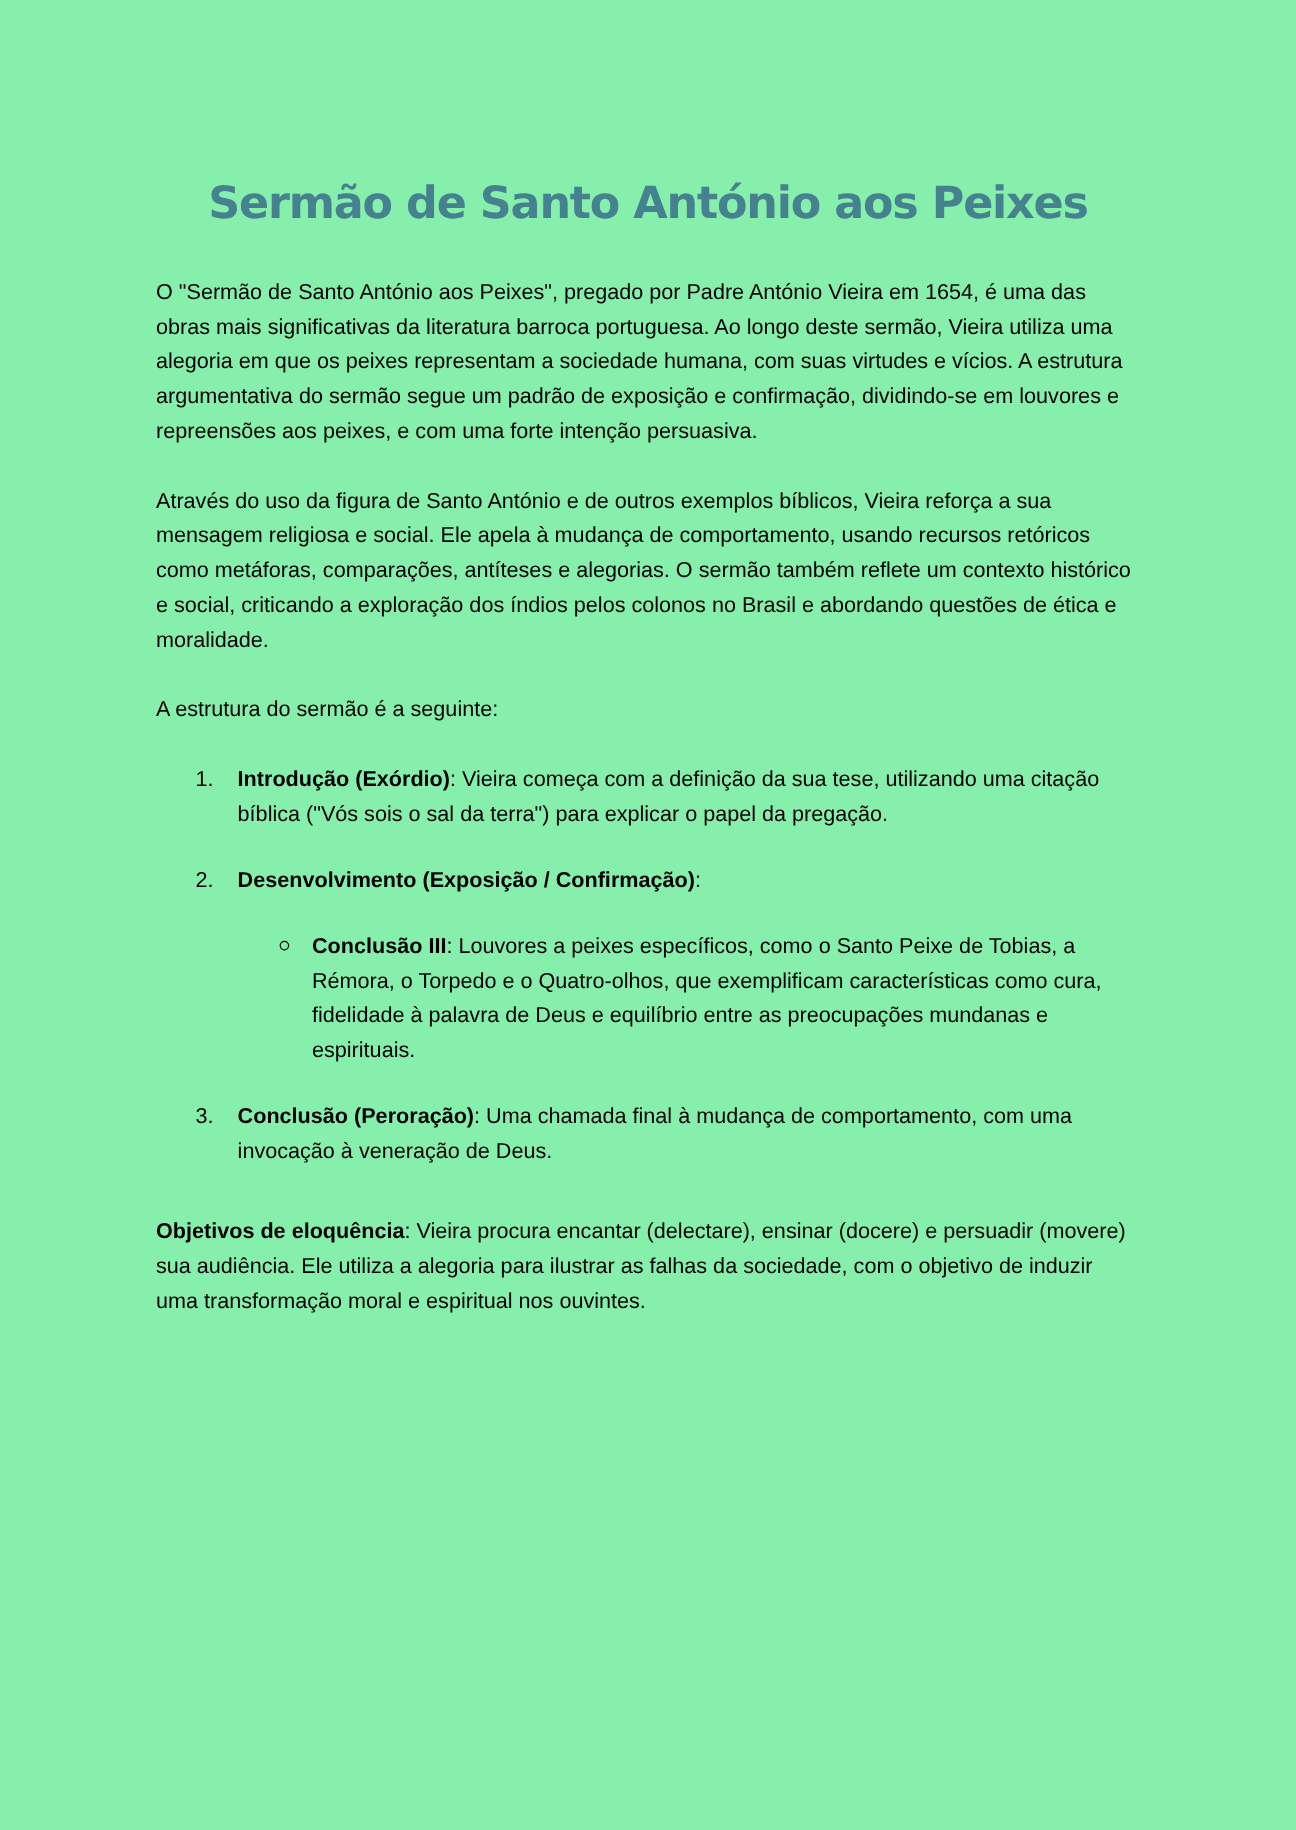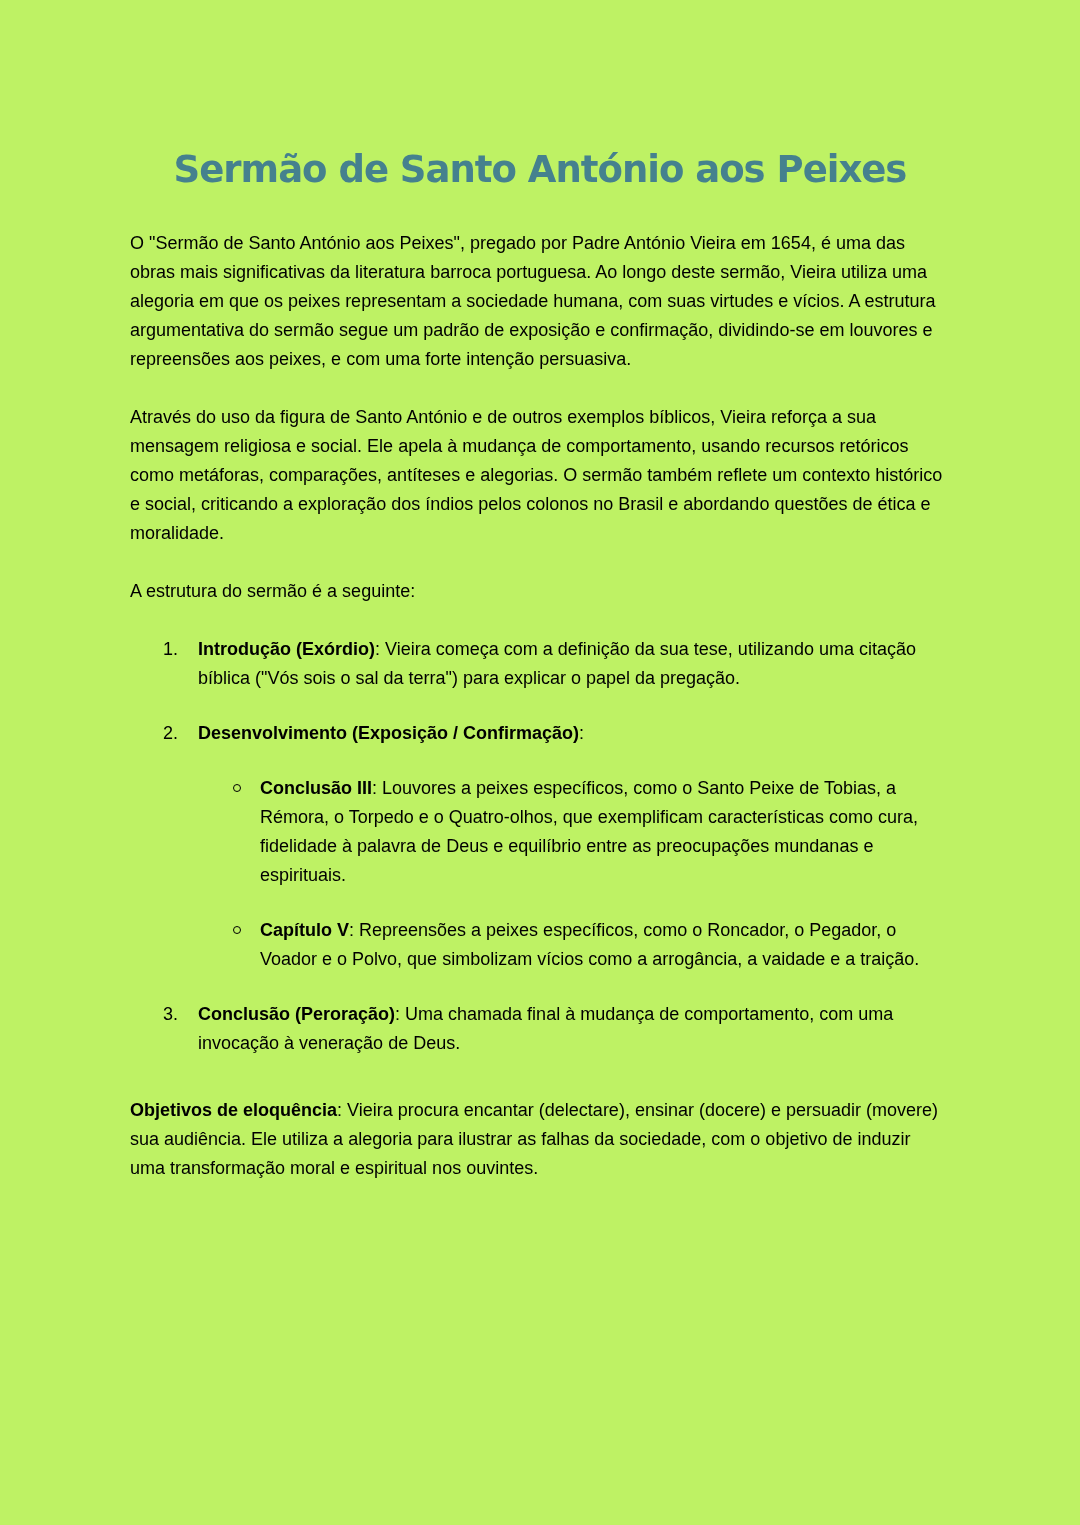--- a/index.html
+++ b/index.html
@@ -7,21 +7,21 @@
   body {
     width: 1080px;
     min-height: 1525px;
     font-family: "Liberation Sans", "DejaVu Sans", sans-serif;
     color: #000000;
   }
   .page {
     width: 1080px;
     min-height: 1525px;
     padding: 148px 130px 60px 130px;
-    background: #bef264;
+    background: #86efac;
     overflow: hidden;
   }
   .doc-title {
     text-align: center;
     font-family: "DejaVu Sans", sans-serif;
     font-weight: 800;
     font-size: 37px;
     letter-spacing: -1px;
     margin-bottom: 38px;
   }
@@ -94,26 +94,20 @@
 
 
           <div class="sub-item">
             <span class="bullet">
                 <span class="bullet-circle"></span>
               </span>
             <span class="sub-text"><b>Conclusão III</b><span>: Louvores a peixes específicos, como o Santo Peixe de Tobias, a Rémora, o Torpedo e o Quatro-olhos, que exemplificam características como cura, fidelidade à palavra de Deus e equilíbrio entre as preocupações mundanas e espirituais.</span></span>
           </div>
 
 
-          <div class="sub-item">
-            <span class="bullet">
-                <span class="bullet-circle"></span>
-              </span>
-            <span class="sub-text"><b>Capítulo V</b><span>: Repreensões a peixes específicos, como o Roncador, o Pegador, o Voador e o Polvo, que simbolizam vícios como a arrogância, a vaidade e a traição.</span></span>
-          </div>
 
         </div>
       </span>
     </div>
 
     <div class="num-item">
       <span class="num">3.</span>
       <span class="item-body"><b>Conclusão (Peroração)</b><span>: Uma chamada final à mudança de comportamento, com uma invocação à veneração de Deus.</span></span>
     </div>
 

